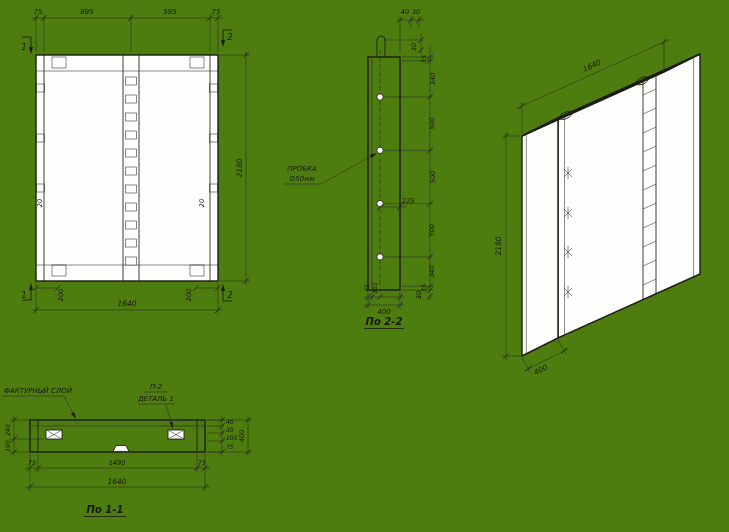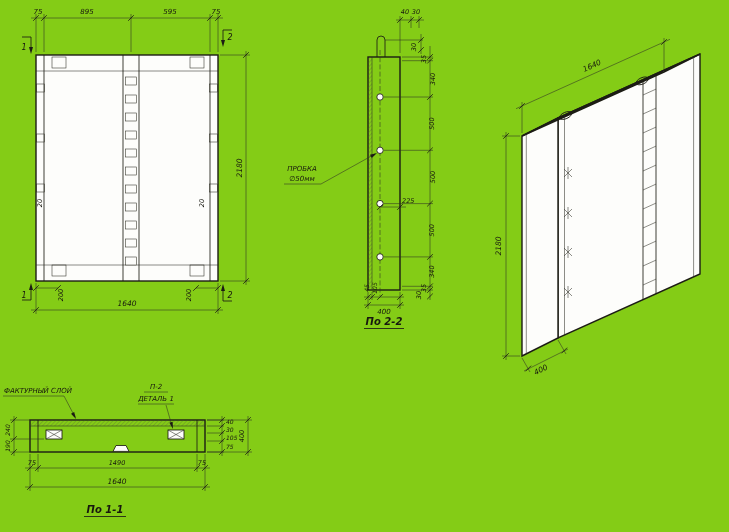--- a/index.html
+++ b/index.html
@@ -1,17 +1,17 @@
 <!DOCTYPE html>
 <html><head>
 <meta charset="utf-8">
 <style>
   html,body { margin:0; padding:0; background:#e8e8e4; }
   #paper {
-    position:relative; width:729px; height:532px; background:#84cc16;
+    position:relative; width:729px; height:532px; background:#4d7c0f;
     font-family:"DejaVu Sans", sans-serif; overflow:hidden;
   }
   svg text {
     font-family:"DejaVu Sans", sans-serif;
     font-style:italic;
     fill:#17170f;
   }
   .t6  { font-size:6px; }
   .t65 { font-size:6.5px; }
   .t7  { font-size:7px; }

